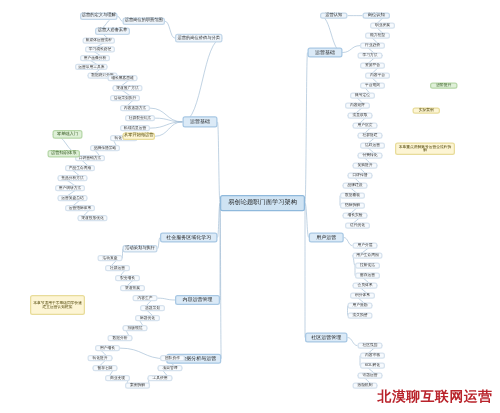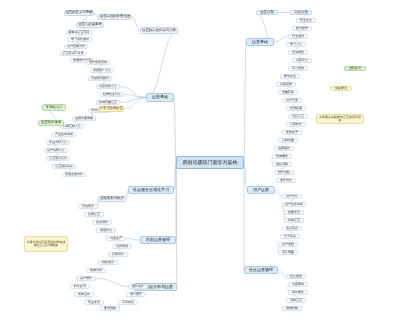--- a/index.html
+++ b/index.html
@@ -199,13 +199,14 @@
       <div class="node lvl3" style="left: 278px; top: 250px; width: 20px; height: 5px;">流失预警</div>
       <div class="node lvl3" style="left: 286px; top: 274px; width: 20px; height: 5px;">社区氛围</div>
       <div class="node lvl3" style="left: 288px; top: 282px; width: 20px; height: 5px;">内容审核</div>
       <div class="node lvl3" style="left: 288px; top: 290px; width: 20px; height: 5px;">KOL孵化</div>
       <div class="node lvl3" style="left: 286px; top: 298px; width: 20px; height: 5px;">话题运营</div>
       <div class="node lvl3" style="left: 282px; top: 306px; width: 20px; height: 5px;">激励机制</div>
       <div class="node lvl3 yellow wrapnode" style="left: 316px; top: 114px; width: 48px; height: 10px;">本章重点讲解账号运营全流程拆解</div>
       <div class="node lvl3 green" style="left: 344px; top: 66px; width: 22px; height: 5px;">进阶提升</div>
       <div class="node lvl3 yellow" style="left: 330px; top: 86px; width: 22px; height: 5px;">实操案例</div>
     </div>
+  <div id="watermark">北漠聊互联网运营</div>
 </div>
 
 </body></html>

